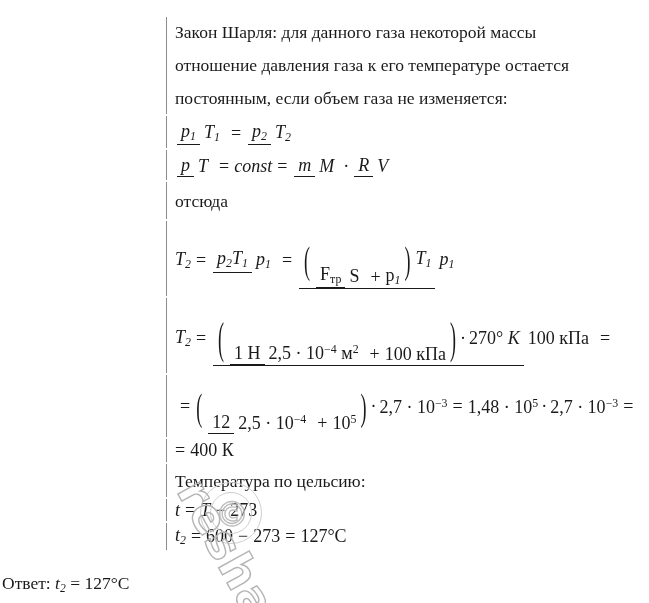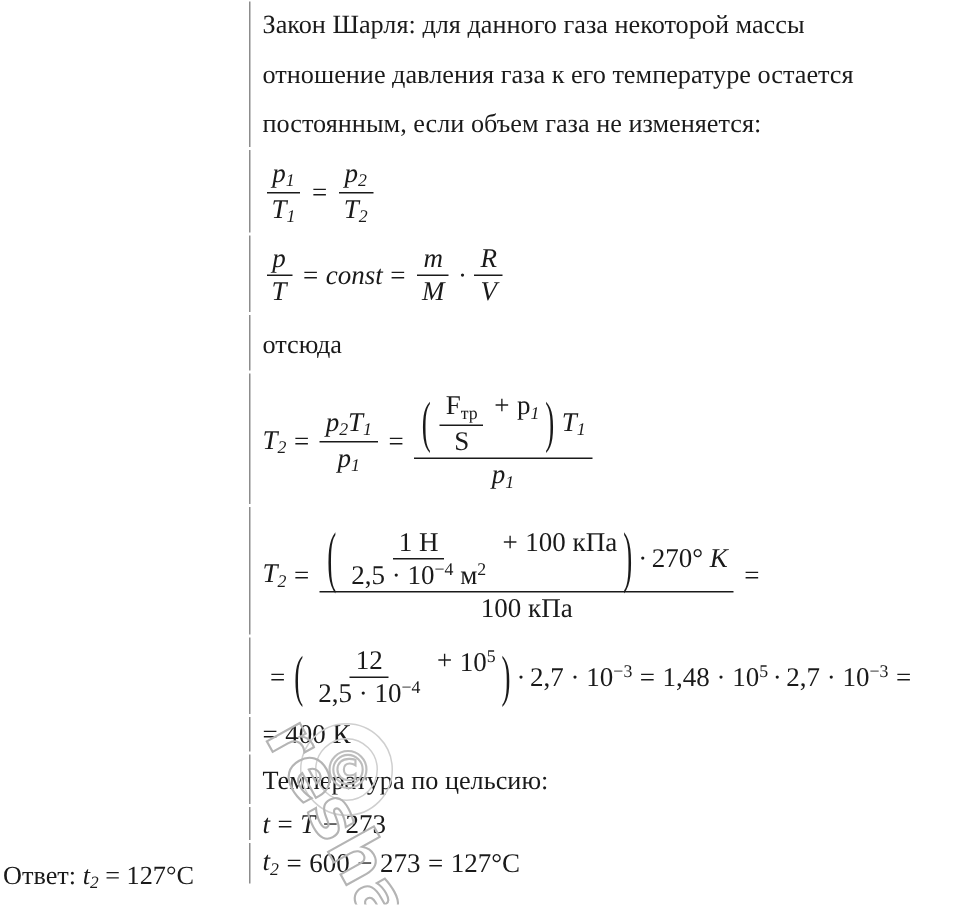--- a/index.html
+++ b/index.html
@@ -13,21 +13,21 @@
     position: relative;
     overflow: hidden;
     font-family: "Liberation Serif", "DejaVu Serif", serif;
     color: #1a1a1a;
   }
 
   
   #solution {
     position: absolute;
     left: 166px;
-    top: 0px;
+    top: 16px;
     width: 483px;
     height: 560px;
   }
 
   .blk {
     position: relative;
     padding-left: 9px;
     box-sizing: border-box;
   }
   .blk::before {
@@ -65,21 +65,21 @@
     font-size: 0.66em;
     font-style: italic;
   }
   sub { vertical-align: -0.28em; }
   sup { vertical-align: 0.52em; }
   sub.up, sup.up { font-style: normal; }
 
   
   .frac {
     display: inline-flex;
-    flex-direction: column;
+    flex-direction: row;
     align-items: center;
     vertical-align: middle;
     margin: 0 2px;
     font-family: Liberation Serif, serif;
   }
   .frac > .num,
   .frac > .den {
     padding: 0 4px;
     line-height: 1.16;
     white-space: nowrap;
@@ -98,22 +98,23 @@
     align-items: center;
     font-size: 1em;
     transform: scaleY(2.1);
     font-style: normal;
     padding: 0 1px;
   }
   .paren.big > .pl,
   .paren.big > .pr { transform: scaleY(2.5); }
   .paren > .inner {
     display: flex;
-    align-items: flex-start;
+    align-items: flex-end;
     padding: 0 3px;
+    margin-top: 32px;
   }
 
   .tail { font-style: normal; padding-left: 6px; }
 
   
   #answer {
     position: absolute;
     left: 2px;
     top: 573px;
     font-size: 17.5px;

